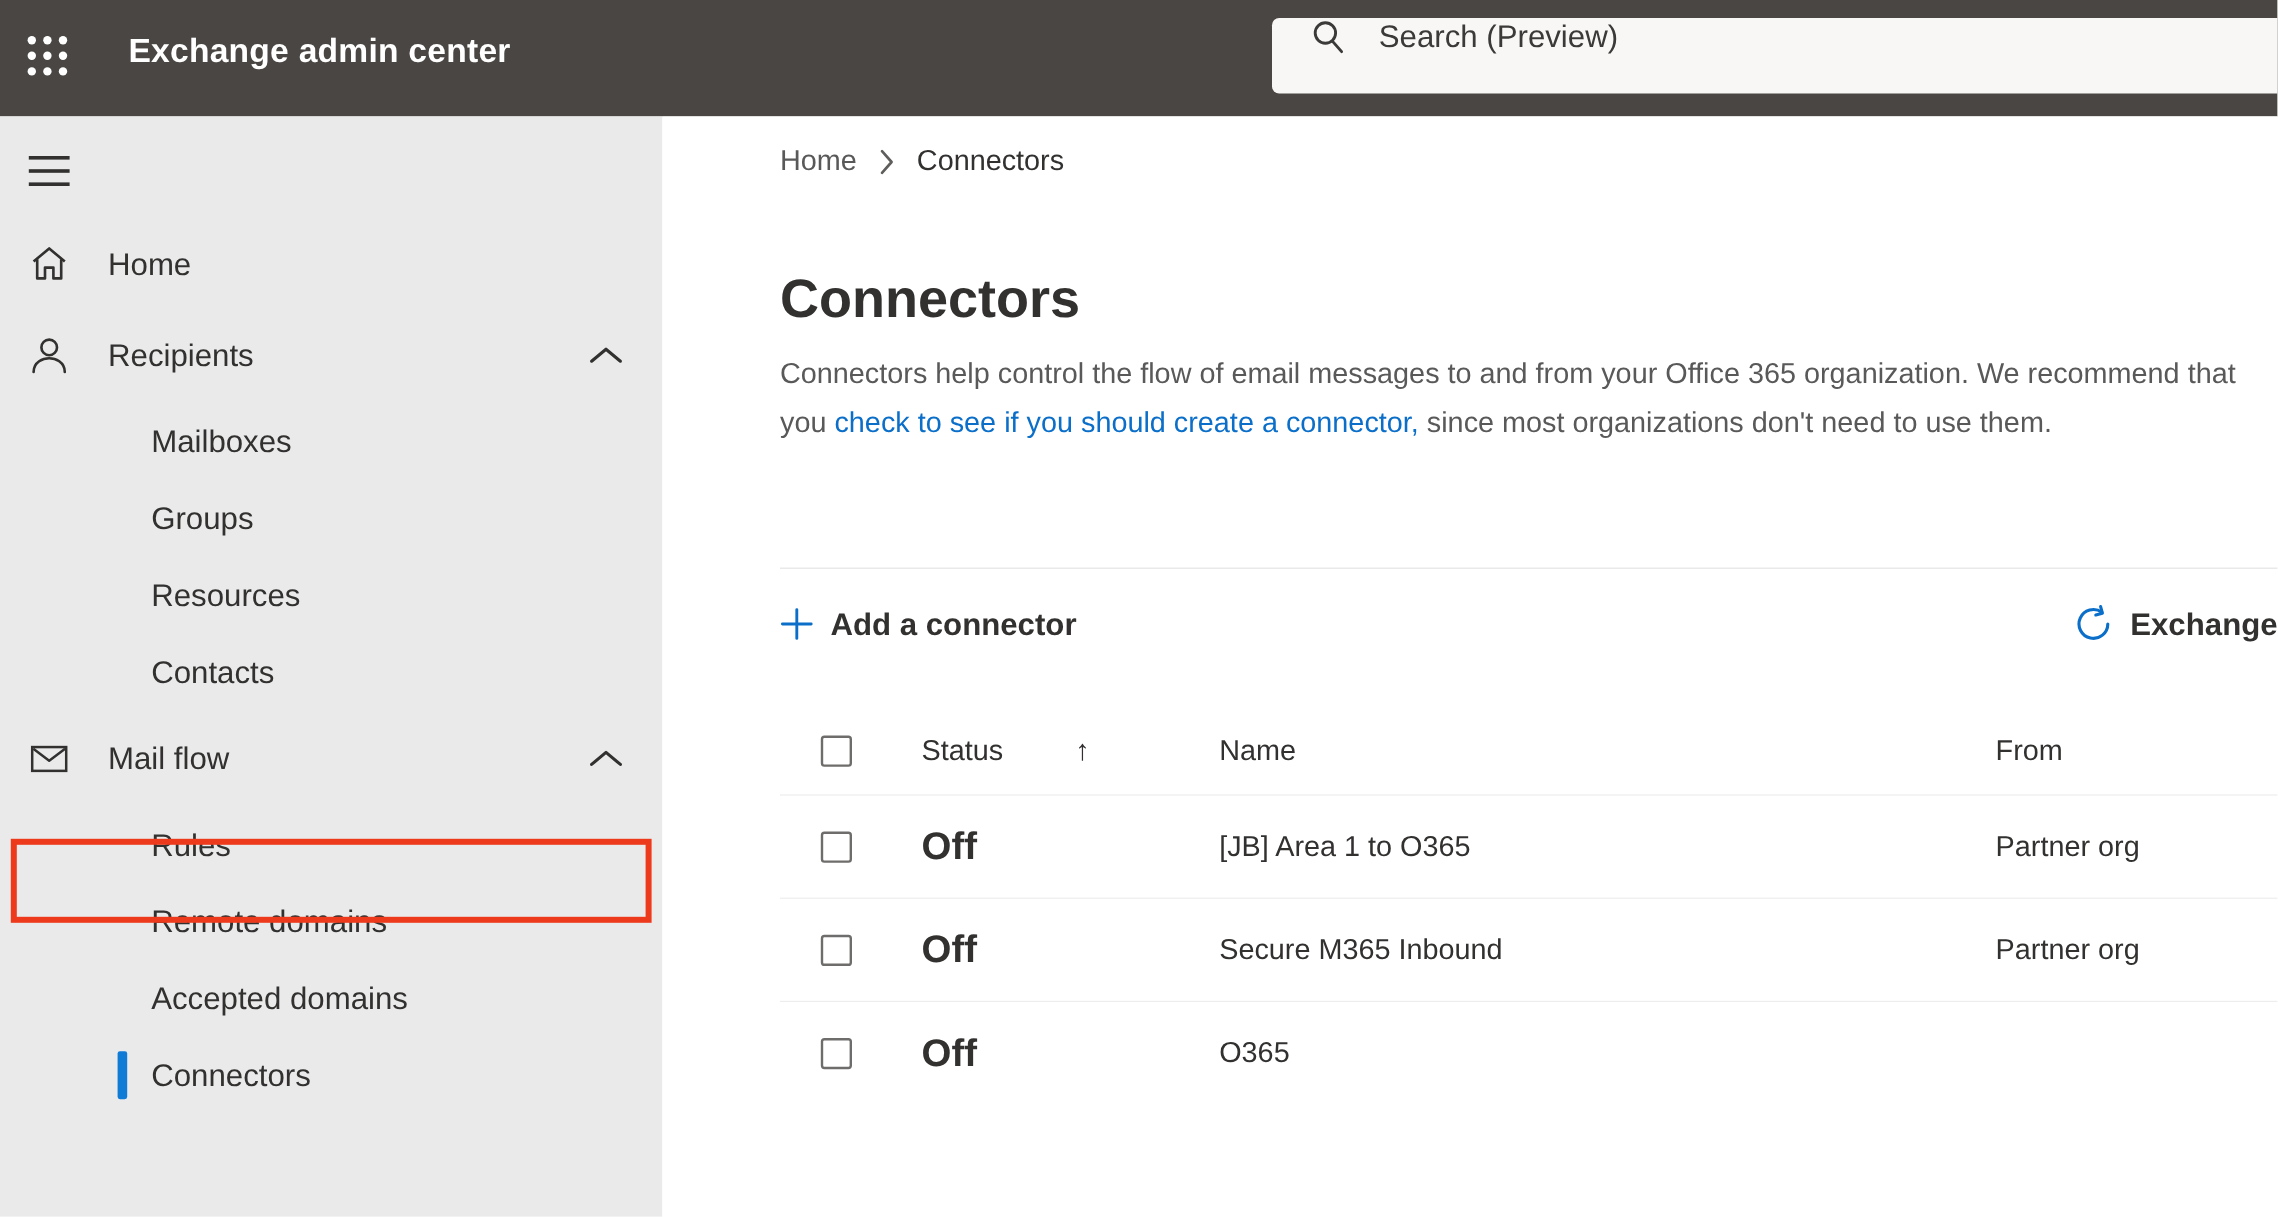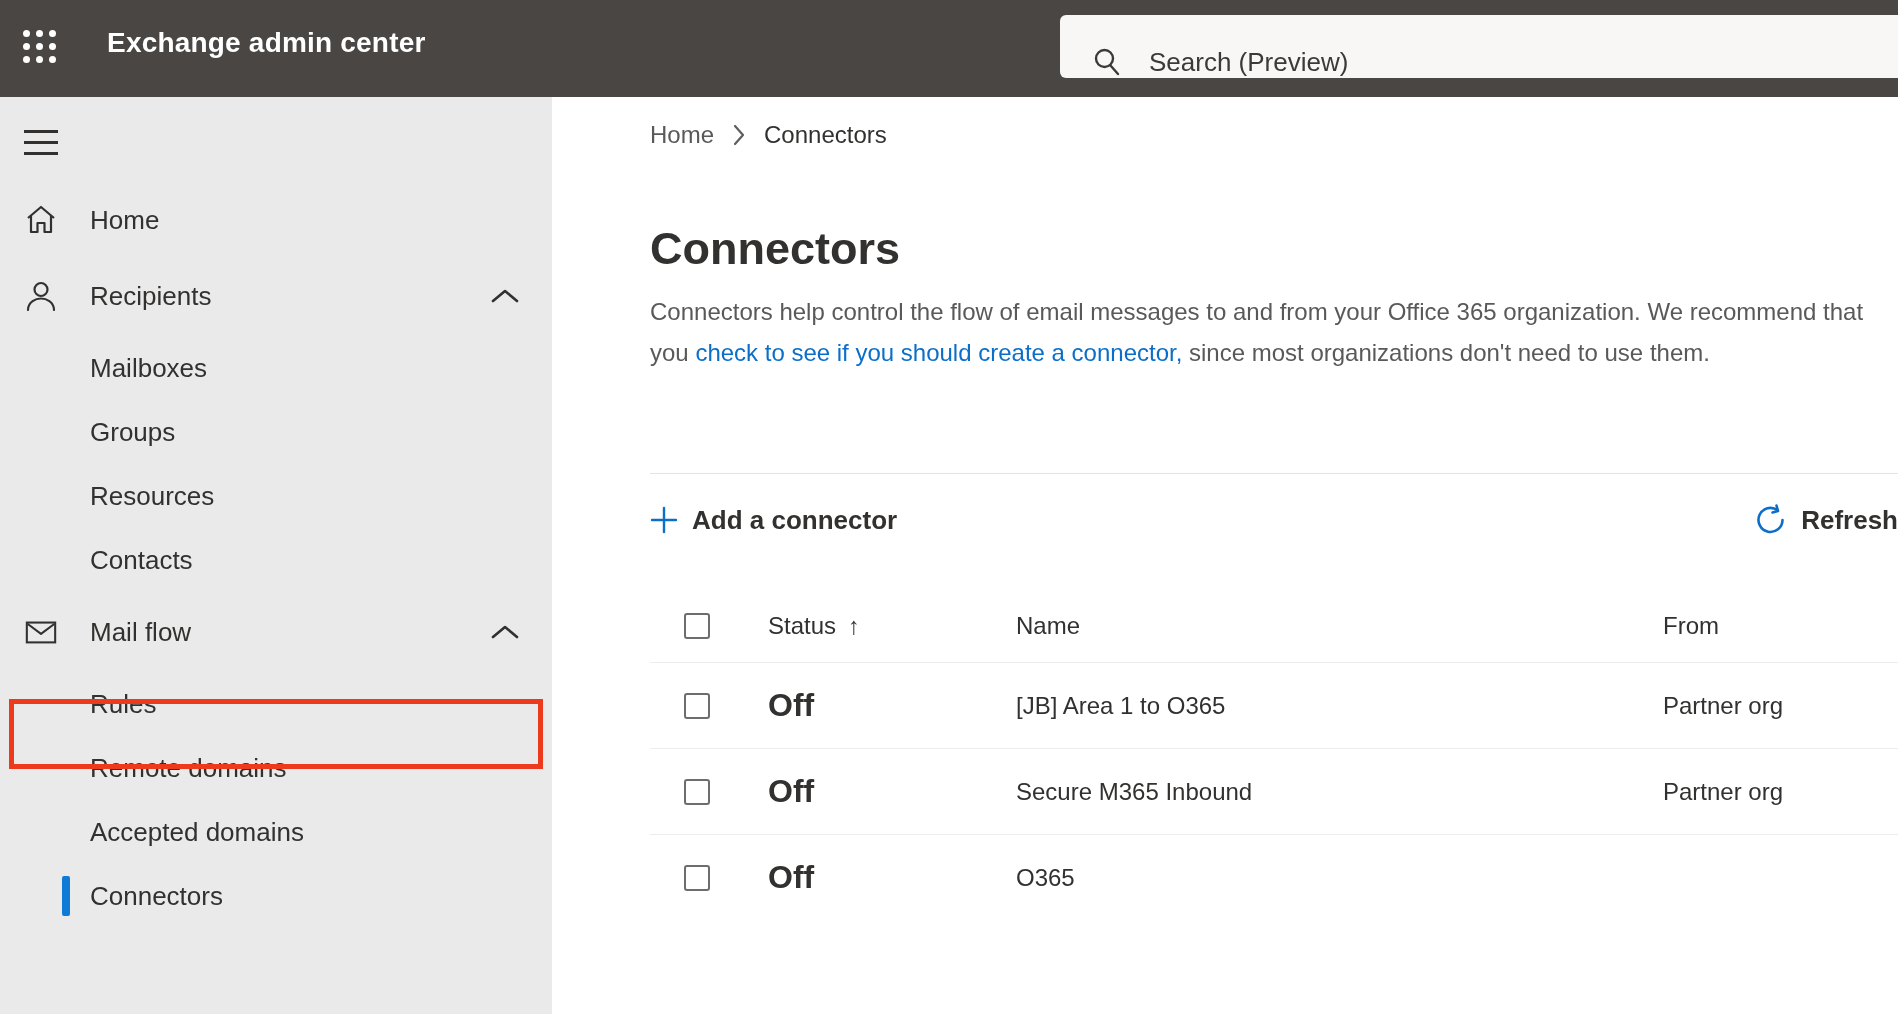--- a/index.html
+++ b/index.html
@@ -9,42 +9,42 @@
 
   
   .topbar { position:relative; height:97px; background:#4a4643; color:#fff; }
   .waffle { position:absolute; left:23px; top:30px; width:36px; height:34px;
             display:grid; grid-template-columns:repeat(3,7px); grid-template-rows:repeat(3,7px);
             gap:6px; cursor:pointer; }
   .waffle span { width:7px; height:7px; border-radius:50%; background:#fff; }
   .app-title { position:absolute; left:107px; top:27px; font-size:28px; font-weight:700;
                letter-spacing:.2px; white-space:nowrap; }
   .searchbox { position:absolute; left:1060px; right:0; top:15px; height:63px;
-               background:#f8f7f6; border-radius:6px 0 0 6px; display:flex; align-items:flex-end; }
+               background:#f8f7f6; border-radius:6px 0 0 6px; display:flex; align-items:flex-start; }
   .searchbox svg { margin-left:31px; flex:0 0 auto; }
   .searchbox input { border:none; outline:none; background:transparent; flex:1;
                      font-family:"Liberation Sans", sans-serif;
                      font-size:26px; color:#3b3a39; margin-left:26px; }
   .searchbox input::placeholder { color:#3b3a39; opacity:1; }
 
   
   .frame { display:flex; height:917px; }
 
   
   .sidebar { position:relative; width:552px; background:#eaeaea; flex:0 0 auto; }
   .hamburger { margin:33px 0 0 24px; width:34px; cursor:pointer; }
   .hamburger i { display:block; height:3px; background:#323130; margin-bottom:8px; }
   .hamburger i:last-child { margin-bottom:0; }
   .nav { margin-top:29px; }
   .nav-item { position:relative; display:flex; align-items:center; cursor:pointer;
               color:#323130; font-size:26px; }
   .nav-item .label { margin-left:90px; white-space:nowrap; }
   .nav-item.top { height:80px; }
   .nav-item.top.first { height:72px; }
-  .nav-item.sub { height:64px; }
+  .nav-item.sub { height:64px;margin-left:36px; }
   .nav-item .glyph { position:absolute; left:24px; width:34px; height:34px; display:flex;
                      align-items:center; justify-content:center; }
   .nav-item .chev { position:absolute; right:32px; width:30px; height:18px; }
   .sel-indicator { position:absolute; left:62px; top:50%; margin-top:-20px; width:8px;
                    height:40px; background:#0f7bd7; border-radius:2px; }
 
   
   .annot { position:absolute; border:5px solid #ee3a1c; pointer-events:none; }
   .annot.mailflow  { left:9px;  top:602px; width:534px; height:70px; }
 
@@ -67,21 +67,21 @@
             font-size:26px; font-weight:700; }
   .tb-btn .tb-icon { display:flex; align-items:center; margin-right:14px; }
   .tb-btn + .tb-btn { margin-left:34px; }
 
   .table { margin-top:54px; }
   .trow { display:grid; grid-template-columns:118px 248px 647px 1fr; align-items:center; }
   .thead { height:72px; font-size:24px; color:#323130; }
   .tbody-row { height:86px; border-top:1px solid #ededed; font-size:24px; color:#323130; }
   .cb { width:26px; height:26px; margin-left:34px; border:2px solid #6f6d6b; border-radius:3px;
         background:#fff; cursor:pointer; }
-  .col-status-h { display:flex; align-items:center; }
+  .col-status-h { display:flex; align-items:center;gap:48px; }
   .sort-arrow { margin-left:12px; font-size:24px; color:#323130; }
   .status-off { font-weight:700; font-size:32px; }
   .cell { white-space:nowrap; overflow:hidden; }
 </style>
 </head>
 <body>
 
 <div class="root">
 
   <div class="topbar">
@@ -213,21 +213,21 @@
           </span>
           <span>Add a connector</span>
         </div>
         <div class="tb-btn">
           <span class="tb-icon">
             <svg width="32" height="32" viewBox="0 0 32 32" fill="none">
               <path d="M22.5 6.2 A12 12 0 1 0 27.5 16" stroke="#0b6fc9" stroke-width="2.6" stroke-linecap="round" fill="none"></path>
               <path d="M21.5 1.5 L23 7 L17.5 8.5" stroke="#0b6fc9" stroke-width="2.6" stroke-linecap="round" stroke-linejoin="round" fill="none"></path>
             </svg>
           </span>
-          <span>Refresh</span>
+          <span>Exchange</span>
         </div>
       </div>
 
       <div class="table">
         <div class="trow thead">
           <div class="cb"></div>
           <div class="col-status-h">
             <span>Status</span>
             <span class="sort-arrow">↑</span>
           </div>

